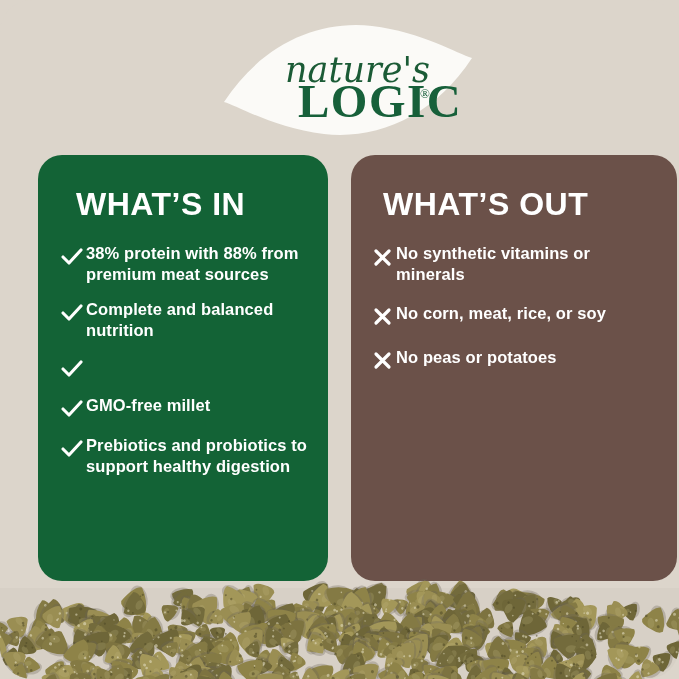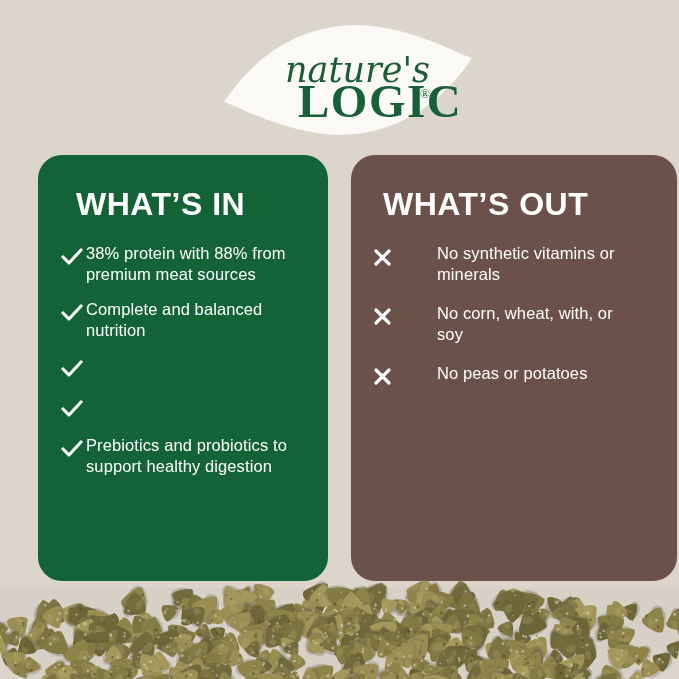--- a/index.html
+++ b/index.html
@@ -79,27 +79,27 @@
     height:24px;
     margin-top:2px;
     display:flex;
     align-items:center;
     justify-content:center;
   }
   .mark svg{ display:block; }
   .row-text{
     color:#ffffff;
     font-size:16.5px;
-    font-weight:normal;
+    font-weight:bold;
     line-height:1.27;
     letter-spacing:0.1px;
     max-width:222px;
   }
   .panel-out .row-text{ max-width:228px; }
-  .panel-out .row{ margin-bottom:18px;gap:41px; }
+  .panel-out .row{ margin-bottom:18px; }
 
   
   .kibble-layer{
     position:absolute;
     left:0; top:560px; width:679px; height:119px;
     overflow:hidden;
     pointer-events:none;
   }
   .kibble-layer svg{ display:block; width:679px; height:119px; }
 </style>
@@ -147,20 +147,21 @@
             </svg>
         </span>
       </div>
 
       <div class="row">
         <span class="mark">
           <svg width="22" height="18" viewBox="0 0 22 18">
               <path d="M2 9 L8 15 L20 2" fill="none" stroke="#ffffff" stroke-width="3.1" stroke-linecap="round" stroke-linejoin="round"></path>
             </svg>
         </span>
+        <span class="row-text">GMO-free millet</span>
       </div>
 
       <div class="row">
         <span class="mark">
           <svg width="22" height="18" viewBox="0 0 22 18">
               <path d="M2 9 L8 15 L20 2" fill="none" stroke="#ffffff" stroke-width="3.1" stroke-linecap="round" stroke-linejoin="round"></path>
             </svg>
         </span>
         <span class="row-text">Prebiotics and probiotics to support healthy digestion</span>
       </div>
@@ -182,21 +183,21 @@
       </div>
 
 
 
       <div class="row">
         <span class="mark">
           <svg width="19" height="19" viewBox="0 0 19 19">
               <path d="M3 3 L16 16 M16 3 L3 16" fill="none" stroke="#ffffff" stroke-width="3.2" stroke-linecap="round"></path>
             </svg>
         </span>
-        <span class="row-text">No corn, wheat, with, or soy</span>
+        <span class="row-text">No corn, meat, rice, or soy</span>
       </div>
 
       <div class="row">
         <span class="mark">
           <svg width="19" height="19" viewBox="0 0 19 19">
               <path d="M3 3 L16 16 M16 3 L3 16" fill="none" stroke="#ffffff" stroke-width="3.2" stroke-linecap="round"></path>
             </svg>
         </span>
         <span class="row-text">No peas or potatoes</span>
       </div>

